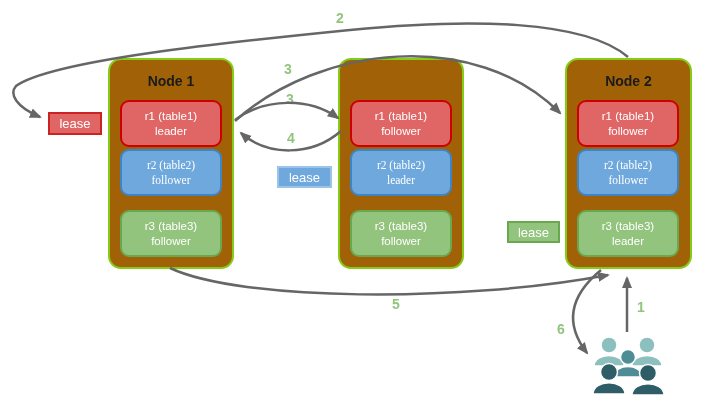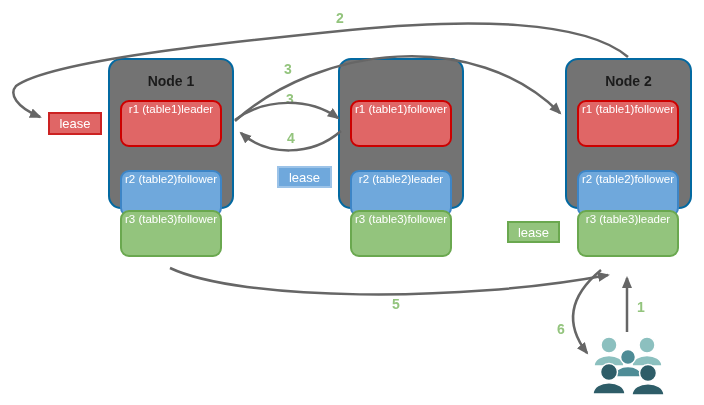--- a/index.html
+++ b/index.html
@@ -1,38 +1,38 @@
 <!DOCTYPE html>
 <html><head>
 <meta charset="utf-8">
 <style>
   html,body { margin:0; padding:0; background:#fff; }
   .stage {
     position:relative; width:704px; height:405px; background:#ffffff;
     font-family:"Liberation Sans", sans-serif; overflow:hidden;
   }
   .node {
-    position:absolute; top:58px; width:126px; height:151px;
-    background:#737373; border:2px solid #0369a1; border-radius:13px;
+    position:absolute; top:58px; width:126px; height:211px;
+    background:#a16207; border:2px solid #84cc16; border-radius:13px;
     box-sizing:border-box;
   }
   .node-title {
     text-align:center; margin-top:13px; font-size:14px; font-weight:bold;
     color:#1b1b1b;
   }
   .replica {
     position:absolute; left:10px; width:102px; height:47px;
     border-radius:9px; color:#ffffff; font-size:11.5px; text-align:center;
-    display:flex; justify-content:center;
+    display:flex; flex-direction:column; justify-content:center;
     line-height:14.5px; box-sizing:border-box;
   }
   .replica.red   { background:#e06666; border:2px solid #cc0000; }
   .replica.blue  { background:#6fa8dc; border:2px solid #3d85c6; }
   .replica.green { background:#93c47d; border:2px solid #6aa84f; }
-  .pos-r1 { top:40px; } .pos-r2 { top:110px; } .pos-r3 { top:150px;text-align:center; }
+  .pos-r1 { top:40px; } .pos-r2 { top:89px;font-family:Liberation Serif, serif; } .pos-r3 { top:150px;text-align:center; }
 
   .lease {
     position:absolute; color:#ffffff; font-size:13px;
     display:flex; align-items:center; justify-content:center;
     border-radius:0; box-sizing:border-box;
   }
   .lease.red   { left:48px;  top:112px; width:54px; height:23px; background:#e06666; border:2px solid #cc2222; }
   .lease.blue  { left:277px; top:166px; width:55px; height:22px; background:#6fa8dc; border:2px solid #9cc3e8; }
   .lease.green { left:507px; top:221px; width:53px; height:22px; background:#93c47d; border:2px solid #6aa84f; }
 

